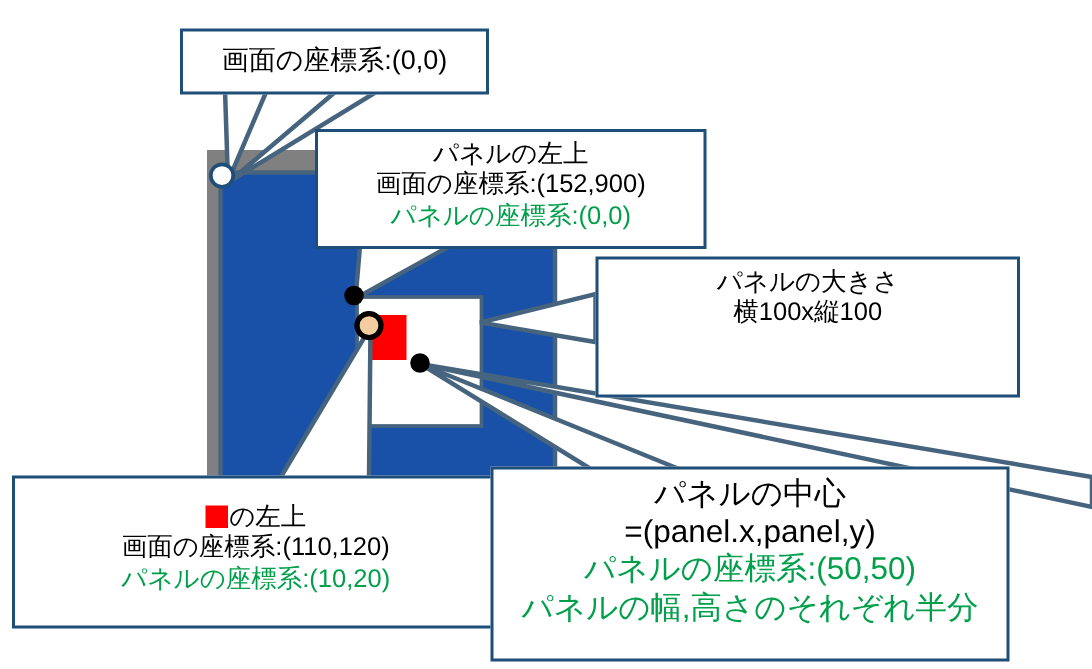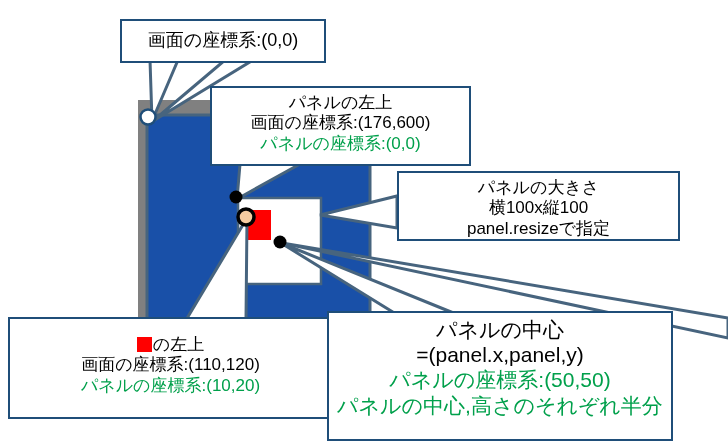--- a/index.html
+++ b/index.html
@@ -15,21 +15,21 @@
   .redchip{display:inline-block;width:15px;height:15px;background:#FF0000;
            vertical-align:-2px;margin-right:1px;}
 
   
   #co-screen-origin{left:120px;top:19px;width:206px;height:44px;}
   #co-screen-origin .ctext{font-size:18px;padding-top:9px;}
 
   #co-panel-topleft{left:210px;top:86px;width:261px;height:80px;}
   #co-panel-topleft .ctext{font-size:17px;padding-top:5px;}
 
-  #co-panel-size{left:397px;top:171px;width:283px;height:70px;}
+  #co-panel-size{left:397px;top:171px;width:283px;height:94px;}
   #co-panel-size .ctext{font-size:17px;padding-top:5px;}
 
   #co-red-origin{left:8px;top:317px;width:325px;height:102px;}
   #co-red-origin .ctext{font-size:17px;padding-top:16px;}
 
   #co-panel-center{left:327px;top:311px;width:346px;height:130px;}
   #co-panel-center .ctext{font-size:21px;padding-top:4px;}
 
   .ln{line-height:1.2;}
 </style>
@@ -81,45 +81,44 @@
 
   <div class="callout" id="co-screen-origin">
     <div class="ctext">
       <div class="ln">画面の座標系:(0,0)</div>
     </div>
   </div>
 
   <div class="callout" id="co-panel-topleft">
     <div class="ctext">
       <div class="ln">パネルの左上</div>
-      <div class="ln">画面の座標系:(176,600)</div>
+      <div class="ln">画面の座標系:(152,900)</div>
       <div class="ln green">パネルの座標系:(0,0)</div>
     </div>
   </div>
 
   <div class="callout" id="co-panel-size">
     <div class="ctext">
       <div class="ln">パネルの大きさ</div>
       <div class="ln">横100x縦100</div>
-      <div class="ln">panel.resizeで指定</div>
     </div>
   </div>
 
   <div class="callout" id="co-red-origin">
     <div class="ctext">
       <div class="ln">
         <span class="redchip"></span><span>の左上</span>
       </div>
       <div class="ln">画面の座標系:(110,120)</div>
       <div class="ln green">パネルの座標系:(10,20)</div>
     </div>
   </div>
 
   <div class="callout" id="co-panel-center">
     <div class="ctext">
       <div class="ln">パネルの中心</div>
       <div class="ln">=(panel.x,panel,y)</div>
       <div class="ln green">パネルの座標系:(50,50)</div>
-      <div class="ln green">パネルの中心,高さのそれぞれ半分</div>
+      <div class="ln green">パネルの幅,高さのそれぞれ半分</div>
     </div>
   </div>
 
 </div>
 
 </body></html>

